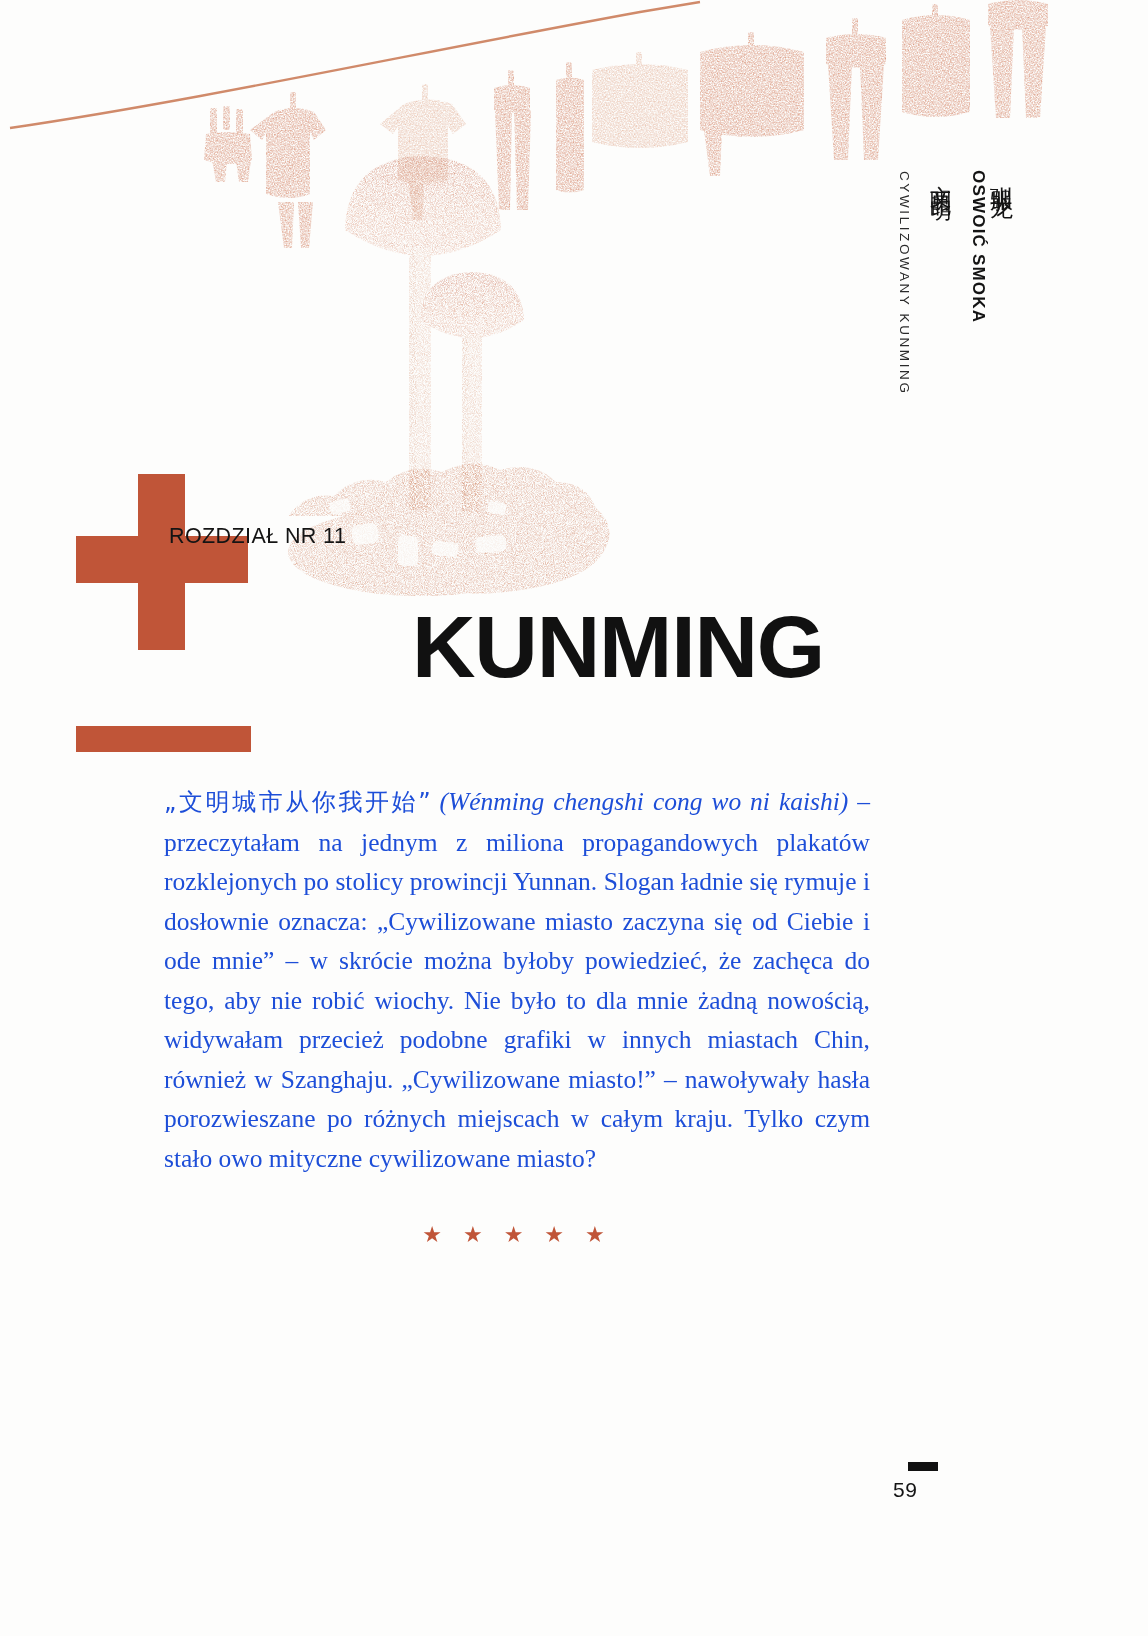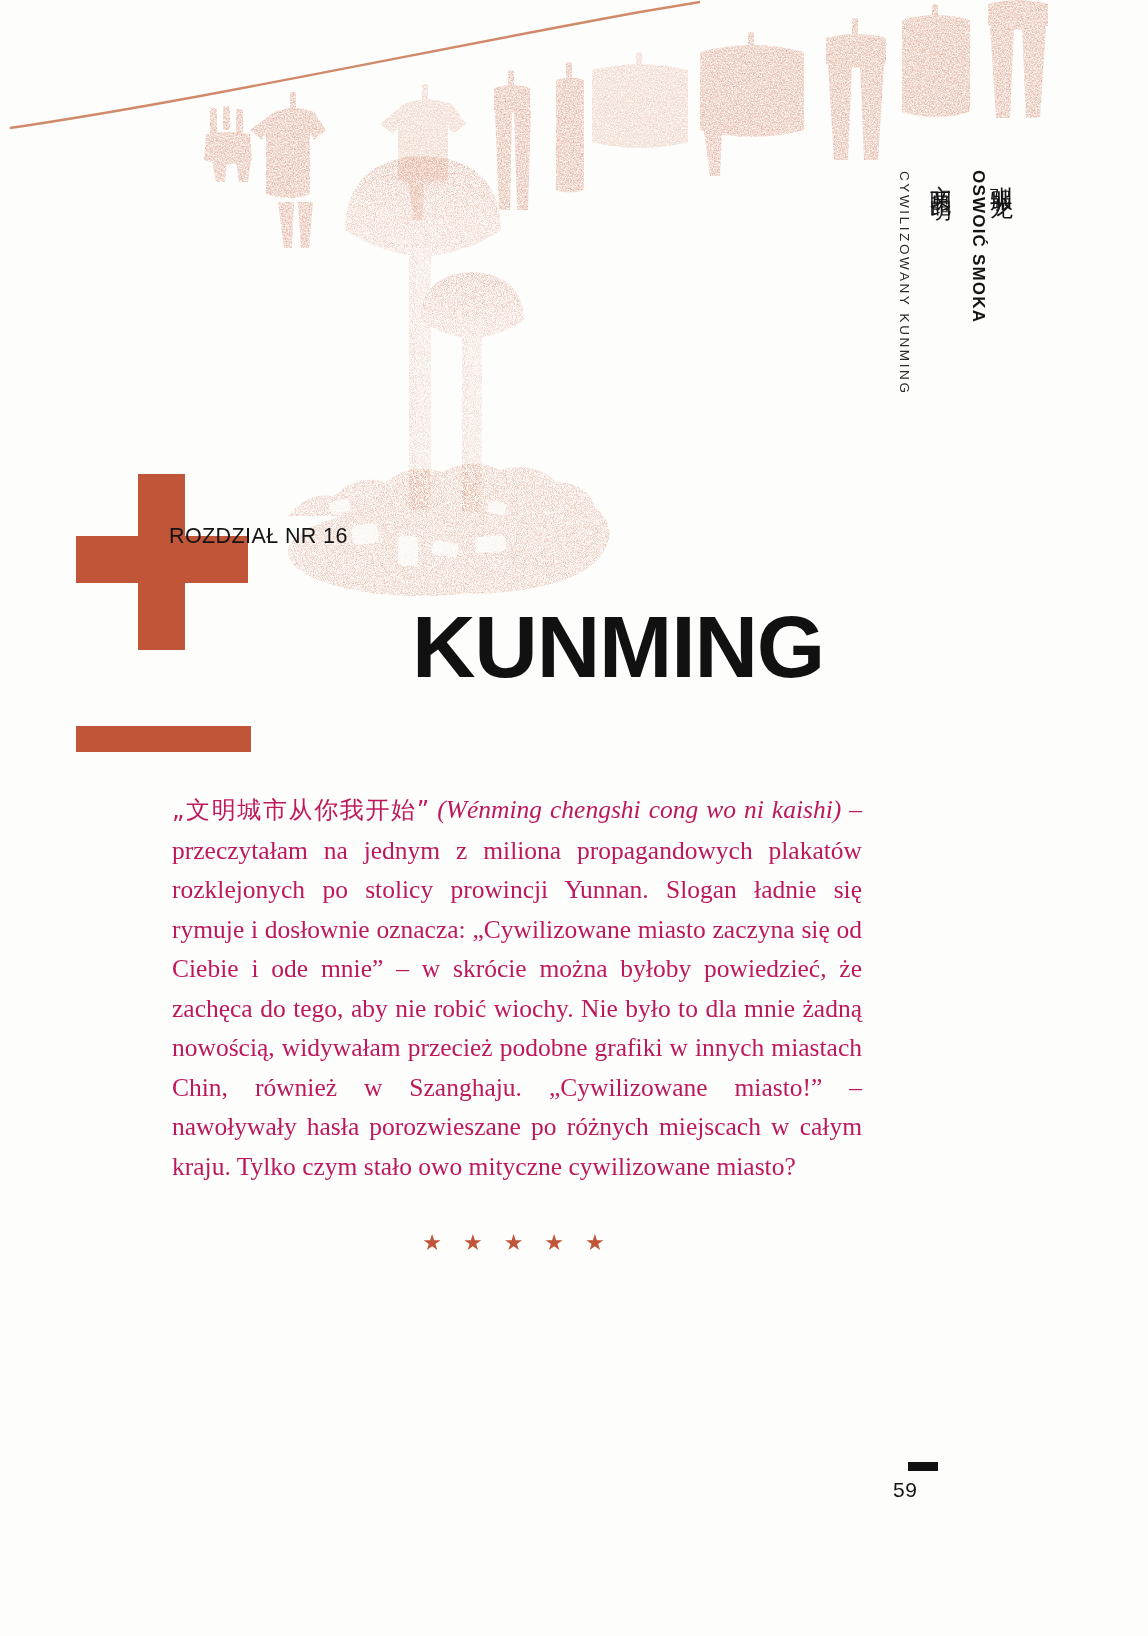--- a/index.html
+++ b/index.html
@@ -158,22 +158,22 @@
     position: absolute;
     left: 164px;
     top: 782px;
     width: 706px;
   }
   .para {
     font-family: "Liberation Serif", "DejaVu Serif", serif;
     font-size: 25.5px;
     line-height: 39.5px;
     text-align: justify;
-    color: #be185d;
-    margin: 8px;
+    color: #1d4ed8;
+    margin: 0;
     hyphens: manual;
   }
   .para .cn {
     font-family: "DejaVu Sans", sans-serif;
     font-size: 24px;
   }
   .para em {
     font-style: italic;
   }
 
@@ -344,21 +344,21 @@
     <div class="vcol latin v-pl-bold">OSWOIĆ SMOKA</div>
     <div class="vcol v-cn-large">驯服龙</div>
   </div>
 
   <div class="cross">
     <div class="bar-v grain"></div>
     <div class="bar-h grain"></div>
   </div>
   <div class="underbar grain"></div>
 
-  <div class="chapter-no">ROZDZIAŁ NR 16</div>
+  <div class="chapter-no">ROZDZIAŁ NR 11</div>
 
   <h1 class="title">
     <span class="l2">KUNMING</span>
   </h1>
 
   <div class="body-col">
     <p class="para"><span class="cn">„文明城市从你我开始”</span> <em>(Wénming chengshi cong wo ni kaishi)</em><span> – przeczytałam na jednym z miliona propagandowych plakatów rozklejonych po stolicy prowincji Yunnan. Slogan ładnie się rymuje i dosłownie oznacza: „Cywilizowane miasto zaczyna się od Ciebie i ode mnie” – w skrócie można byłoby powiedzieć, że zachęca do tego, aby nie robić wiochy. Nie było to dla mnie żadną nowością, widywałam przecież podobne grafiki w innych miastach Chin, również w Szanghaju. „Cywilizowane miasto!” – nawoływały hasła porozwieszane po różnych miejscach w całym kraju. Tylko czym stało owo mityczne cywilizowane miasto?</span></p>
 
     <div class="stars">★ ★ ★ ★ ★</div>
 

